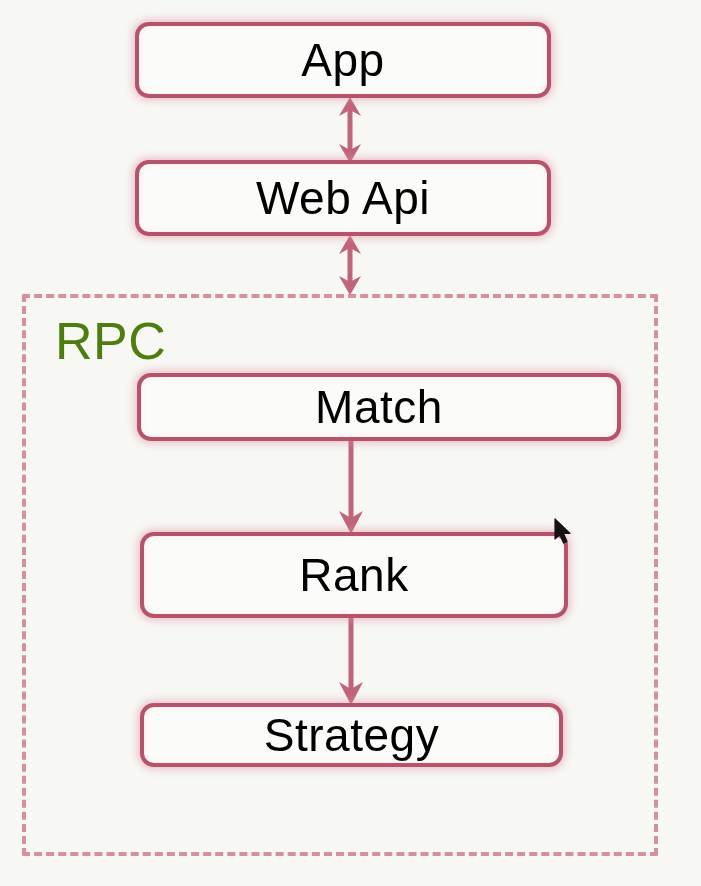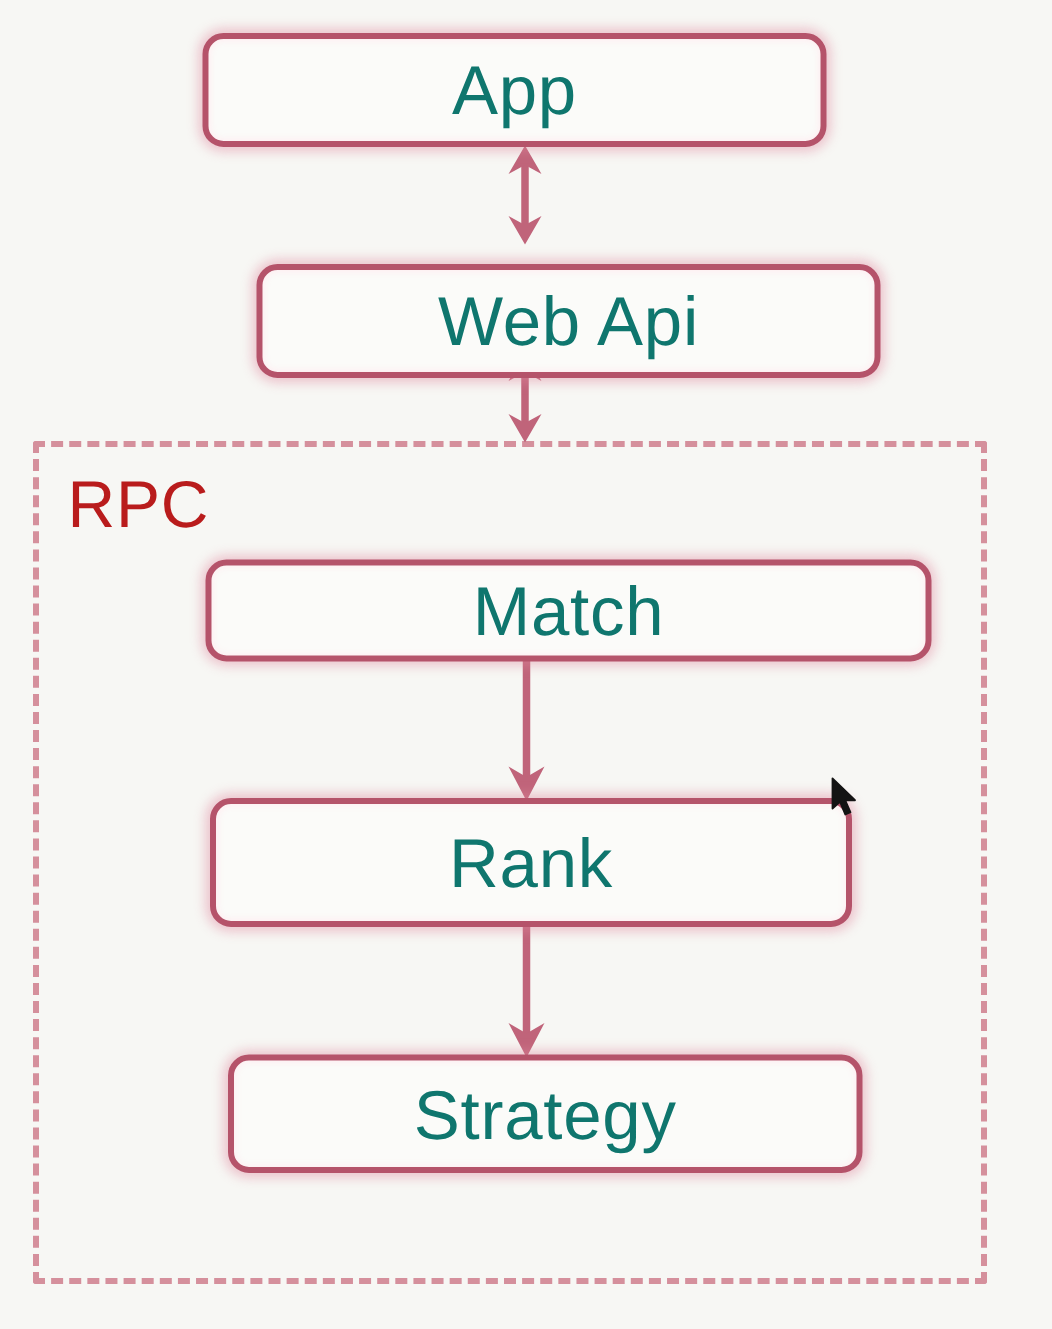--- a/index.html
+++ b/index.html
@@ -28,52 +28,52 @@
     border: 4px solid #b5536a;
     border-radius: 14px;
     display: flex;
     align-items: center;
     justify-content: center;
     box-shadow: 0 0 7px 3px rgba(224,138,160,0.45),
                 inset 0 0 4px 1px rgba(255,235,240,0.9);
   }
   .node-label {
     font-size: 46px;
-    color: #0f766e;
+    color: #000000;
     letter-spacing: 0.5px;
     line-height: 1;
     font-weight: 400;
     white-space: nowrap;
   }
 
   
   #node-app       { left: 135px; top: 22px;  width: 416px; height: 76px; }
-  #node-webapi    { left: 135px; top: 176px; width: 416px; height: 76px; margin-left: 36px; }
+  #node-webapi    { left: 135px; top: 160px; width: 416px; height: 76px; }
   #node-match     { left: 137px; top: 373px; width: 484px; height: 68px; }
   #node-rank      { left: 140px; top: 532px; width: 428px; height: 86px; }
-  #node-strategy  { left: 152px; top: 703px; width: 423px; height: 79px; }
+  #node-strategy  { left: 140px; top: 703px; width: 423px; height: 64px; }
 
   
   #rpc-box {
     position: absolute;
     left: 22px;
     top: 294px;
     width: 636px;
     height: 562px;
     box-sizing: border-box;
     border: 4px dashed #d5909c;
     border-radius: 2px;
     background: transparent;
   }
   #rpc-label {
     position: absolute;
-    left: 45px;
+    left: 55px;
     top: 315px;
-    font-size: 44px;
-    color: #b91c1c;
+    font-size: 52px;
+    color: #4d7c0f;
     line-height: 1;
     letter-spacing: 0.5px;
   }
 
   
   .connector {
     position: absolute;
     pointer-events: none;
   }
 

